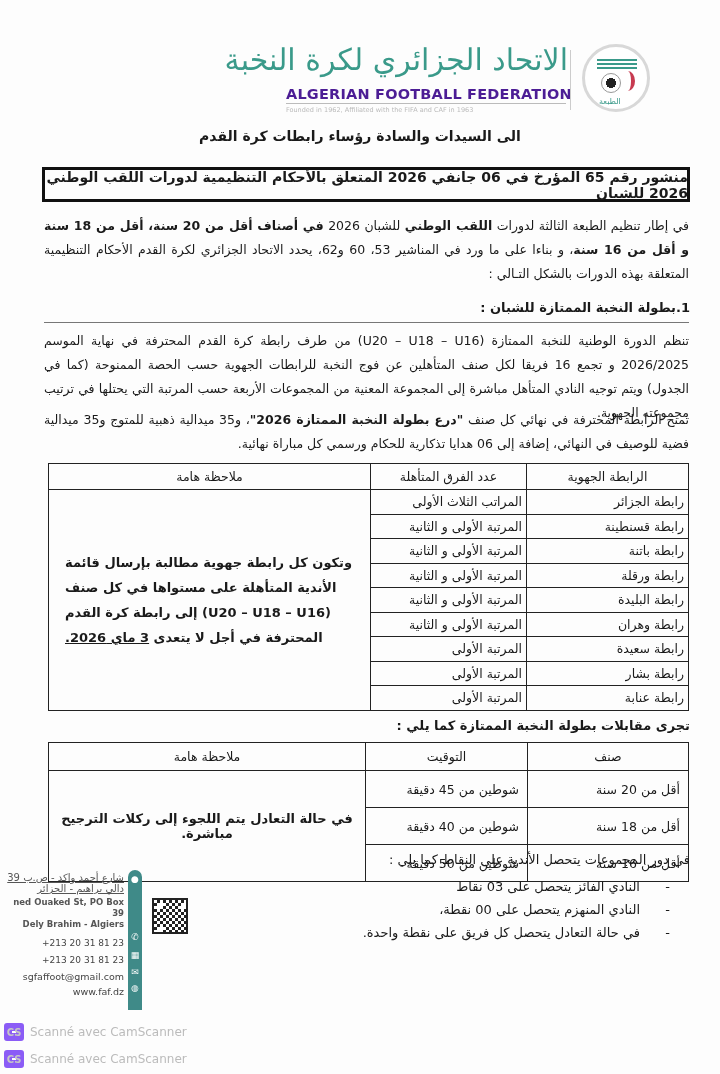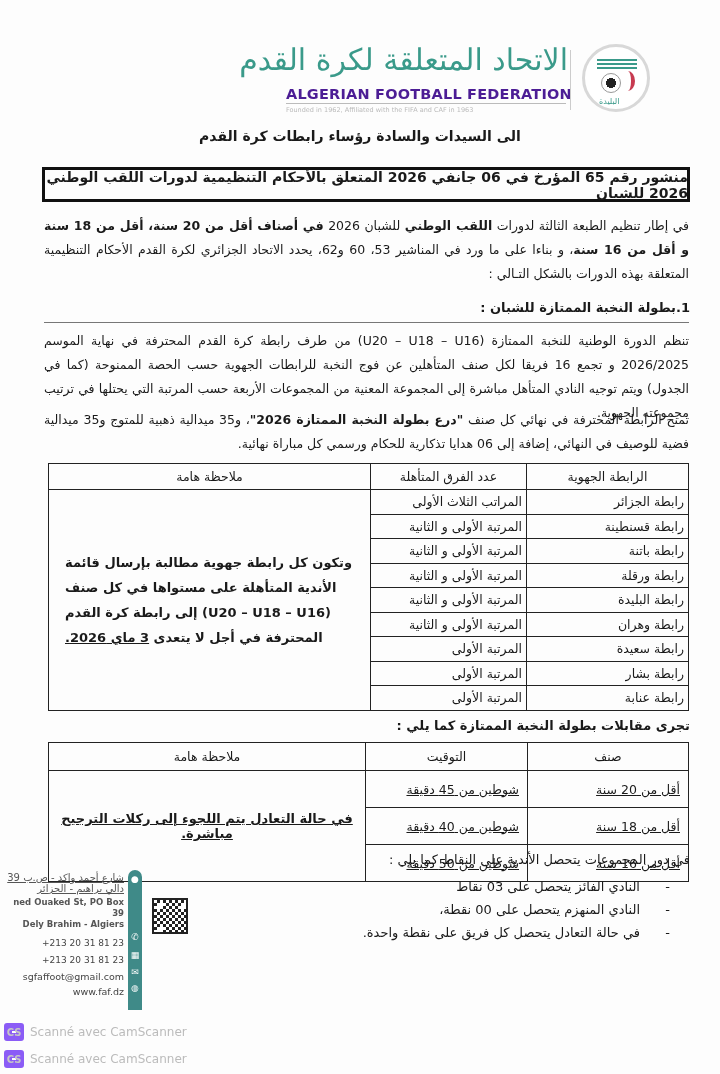--- a/index.html
+++ b/index.html
@@ -48,21 +48,21 @@
     .t1 td { height: 24.5px; padding: 0 4px; text-align: right; }
     .t1 .c1 { width: 162px; }
     .t1 .c2 { width: 156px; }
     .t1 td.note { text-align: left; vertical-align: middle; line-height: 25px; padding: 0 16px; font-weight: bold; font-size: 13px; }
     .note u { text-decoration: underline; }
 
     .lead2 { position: absolute; top: 718px; right: 30px; direction: rtl; font-size: 13px; font-weight: bold; }
 
     .t2 { top: 742px; left: 48px; width: 641px; }
     .t2 th { height: 28px; text-align: center; }
-    .t2 td { height: 37px; padding: 0 8px; text-align: right; text-decoration: underline; }
+    .t2 td { height: 37px; padding: 0 8px; text-align: right; }
     .t2 .c1 { width: 161px; }
     .t2 .c2 { width: 162px; }
     .t2 td.note { text-align: center; font-weight: bold; font-size: 13px; }
 
     .groups-lead { position: absolute; top: 852px; right: 30px; direction: rtl; font-size: 13px; }
     .bullets { position: absolute; top: 879px; right: 80px; direction: rtl; list-style: none; font-size: 13px; }
     .bullets li { height: 23px; position: relative; }
     .bullets li::before { content: "-"; position: absolute; right: -30px; }
 
     
@@ -86,29 +86,29 @@
     .cs-mark { position: absolute; left: 4px; width: 240px; height: 20px; display: flex; align-items: center; gap: 6px; color: #bbb; font-size: 12px; }
     .cs-icon { width: 20px; height: 18px; border: 8px solid #8b5cf6; border-radius: 3px; font-size: 10px;
       font-weight: bold; color: #c6c6c6; display: flex; align-items: center; justify-content: center; }
     .cs1 { top: 1022px; }
     .cs2 { top: 1049px; }
   </style>
 </head>
 <body>
 
 <div class="header">
-  <div class="fed-ar">الاتحاد المتعلقة لكرة القدم</div>
+  <div class="fed-ar">الاتحاد الجزائري لكرة النخبة</div>
   <div class="fed-en">ALGERIAN FOOTBALL FEDERATION</div>
   <div class="fed-tag">Founded in 1962, Affiliated with the FIFA and CAF in 1963</div>
   <div class="vdivider"></div>
   <div class="logo-circle">
     <div class="logo-stripes"></div>
     <div class="logo-ball"></div>
     <div class="logo-crescent"></div>
-    <div class="logo-text">البليدة</div>
+    <div class="logo-text">الطبعة</div>
   </div>
 </div>
 
 <div class="addressee">الى السيدات والسادة رؤساء رابطات كرة القدم</div>
 
 <div class="title-box">
   <span>منشور رقم 65 المؤرخ في 06 جانفي 2026 المتعلق بالأحكام التنظيمية لدورات اللقب الوطني 2026 للشبان</span>
 </div>
 
 <div class="para p1"><span>في إطار تنظيم الطبعة الثالثة لدورات </span><b>اللقب الوطني</b><span> للشبان 2026 </span><b>في أصناف أقل من 20 سنة، أقل من 18 سنة و أقل من 16 سنة</b><span>، و بناءا على ما ورد في المناشير 53، 60 و62، يحدد الاتحاد الجزائري لكرة القدم الأحكام التنظيمية المتعلقة بهذه الدورات بالشكل التـالي :</span></div>

